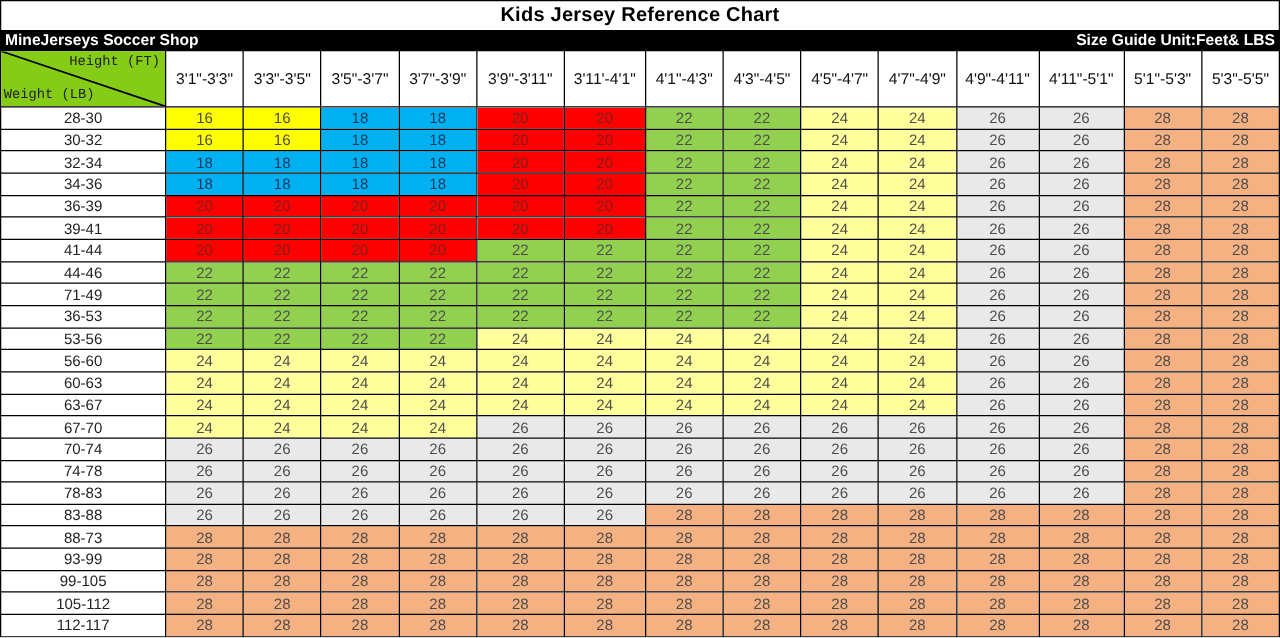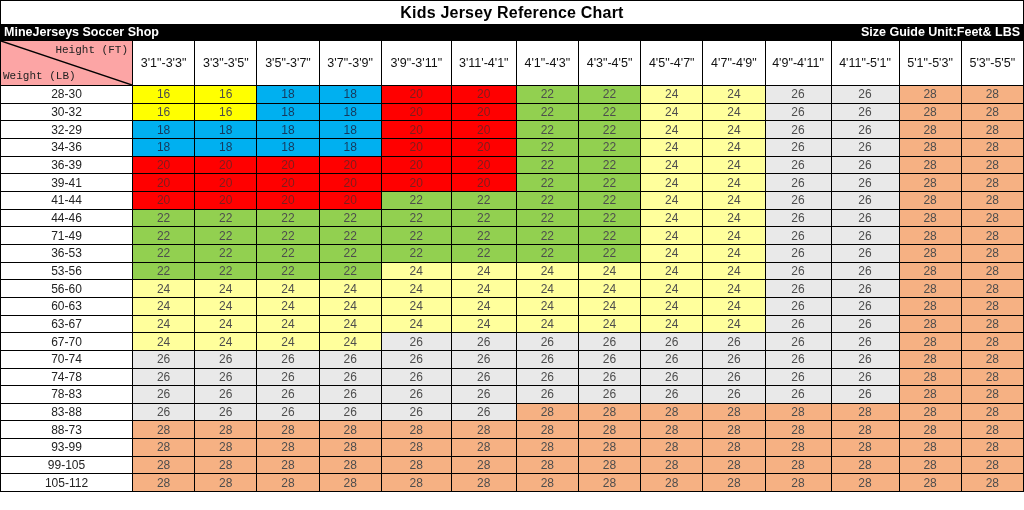--- a/index.html
+++ b/index.html
@@ -49,21 +49,21 @@
     background: #fff;
   }
   tbody tr { height: 17.66px; }
   tbody td { font-size: 12px; }
   th.rowlabel {
     background: #fff;
     font-size: 12px;
     font-weight: normal;
     color: #222;
   }
-  th.corner { position: relative; background: #fca5a5; padding: 0; text-decoration: underline; }
+  th.corner { position: relative; background: #84cc16; padding: 0; text-decoration: underline; }
   th.corner svg.diag { position: absolute; left: 0; top: 0; width: 100%; height: 100%; }
   .corner-top {
     position: absolute; top: 3px; right: 4px;
     font-family: "Liberation Mono", monospace;
     font-size: 11px; color: #222; font-weight: normal;
   }
   .corner-bottom {
     position: absolute; bottom: 3px; left: 2px;
     font-family: "Liberation Mono", monospace;
     font-size: 11px; color: #222; font-weight: normal;
@@ -153,21 +153,21 @@
           <td style="background: rgb(146, 208, 80); color: rgb(77, 77, 77);">22</td>
           <td style="background: rgb(146, 208, 80); color: rgb(77, 77, 77);">22</td>
           <td style="background: rgb(255, 255, 156); color: rgb(77, 77, 77);">24</td>
           <td style="background: rgb(255, 255, 156); color: rgb(77, 77, 77);">24</td>
           <td style="background: rgb(233, 233, 233); color: rgb(77, 77, 77);">26</td>
           <td style="background: rgb(233, 233, 233); color: rgb(77, 77, 77);">26</td>
           <td style="background: rgb(246, 177, 131); color: rgb(77, 77, 77);">28</td>
           <td style="background: rgb(246, 177, 131); color: rgb(77, 77, 77);">28</td>
         </tr>
         <tr>
-          <th class="rowlabel">32-29</th>
+          <th class="rowlabel">32-34</th>
           <td style="background: rgb(0, 176, 240); color: rgb(23, 57, 92);">18</td>
           <td style="background: rgb(0, 176, 240); color: rgb(23, 57, 92);">18</td>
           <td style="background: rgb(0, 176, 240); color: rgb(23, 57, 92);">18</td>
           <td style="background: rgb(0, 176, 240); color: rgb(23, 57, 92);">18</td>
           <td style="background: rgb(255, 0, 0); color: rgb(123, 30, 30);">20</td>
           <td style="background: rgb(255, 0, 0); color: rgb(123, 30, 30);">20</td>
           <td style="background: rgb(146, 208, 80); color: rgb(77, 77, 77);">22</td>
           <td style="background: rgb(146, 208, 80); color: rgb(77, 77, 77);">22</td>
           <td style="background: rgb(255, 255, 156); color: rgb(77, 77, 77);">24</td>
           <td style="background: rgb(255, 255, 156); color: rgb(77, 77, 77);">24</td>
@@ -494,20 +494,37 @@
           <td style="background: rgb(246, 177, 131); color: rgb(77, 77, 77);">28</td>
           <td style="background: rgb(246, 177, 131); color: rgb(77, 77, 77);">28</td>
           <td style="background: rgb(246, 177, 131); color: rgb(77, 77, 77);">28</td>
           <td style="background: rgb(246, 177, 131); color: rgb(77, 77, 77);">28</td>
           <td style="background: rgb(246, 177, 131); color: rgb(77, 77, 77);">28</td>
           <td style="background: rgb(246, 177, 131); color: rgb(77, 77, 77);">28</td>
           <td style="background: rgb(246, 177, 131); color: rgb(77, 77, 77);">28</td>
         </tr>
         <tr>
           <th class="rowlabel">105-112</th>
+          <td style="background: rgb(246, 177, 131); color: rgb(77, 77, 77);">28</td>
+          <td style="background: rgb(246, 177, 131); color: rgb(77, 77, 77);">28</td>
+          <td style="background: rgb(246, 177, 131); color: rgb(77, 77, 77);">28</td>
+          <td style="background: rgb(246, 177, 131); color: rgb(77, 77, 77);">28</td>
+          <td style="background: rgb(246, 177, 131); color: rgb(77, 77, 77);">28</td>
+          <td style="background: rgb(246, 177, 131); color: rgb(77, 77, 77);">28</td>
+          <td style="background: rgb(246, 177, 131); color: rgb(77, 77, 77);">28</td>
+          <td style="background: rgb(246, 177, 131); color: rgb(77, 77, 77);">28</td>
+          <td style="background: rgb(246, 177, 131); color: rgb(77, 77, 77);">28</td>
+          <td style="background: rgb(246, 177, 131); color: rgb(77, 77, 77);">28</td>
+          <td style="background: rgb(246, 177, 131); color: rgb(77, 77, 77);">28</td>
+          <td style="background: rgb(246, 177, 131); color: rgb(77, 77, 77);">28</td>
+          <td style="background: rgb(246, 177, 131); color: rgb(77, 77, 77);">28</td>
+          <td style="background: rgb(246, 177, 131); color: rgb(77, 77, 77);">28</td>
+        </tr>
+        <tr>
+          <th class="rowlabel">112-117</th>
           <td style="background: rgb(246, 177, 131); color: rgb(77, 77, 77);">28</td>
           <td style="background: rgb(246, 177, 131); color: rgb(77, 77, 77);">28</td>
           <td style="background: rgb(246, 177, 131); color: rgb(77, 77, 77);">28</td>
           <td style="background: rgb(246, 177, 131); color: rgb(77, 77, 77);">28</td>
           <td style="background: rgb(246, 177, 131); color: rgb(77, 77, 77);">28</td>
           <td style="background: rgb(246, 177, 131); color: rgb(77, 77, 77);">28</td>
           <td style="background: rgb(246, 177, 131); color: rgb(77, 77, 77);">28</td>
           <td style="background: rgb(246, 177, 131); color: rgb(77, 77, 77);">28</td>
           <td style="background: rgb(246, 177, 131); color: rgb(77, 77, 77);">28</td>
           <td style="background: rgb(246, 177, 131); color: rgb(77, 77, 77);">28</td>

